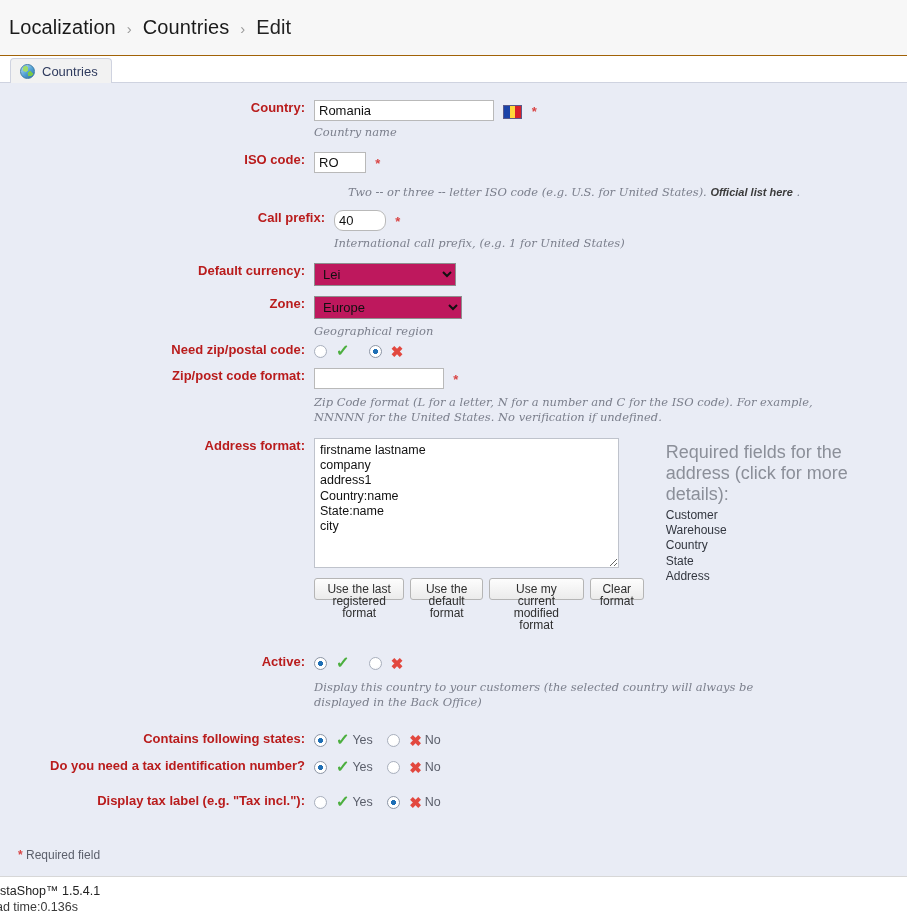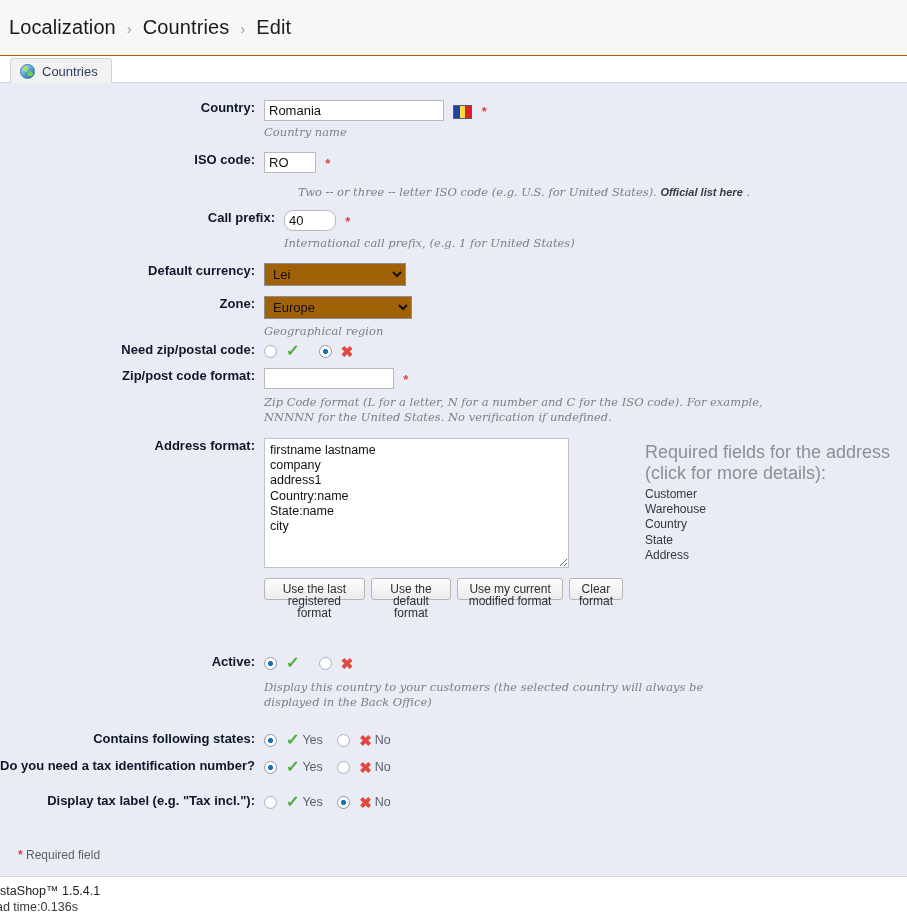--- a/index.html
+++ b/index.html
@@ -97,27 +97,27 @@
     height: 793px;
     box-sizing: border-box;
   }
 
   .row {
     display: flex;
     align-items: flex-start;
     position: absolute;
   }
   .lbl {
-    width: 264px;
+    width: 314px;
     text-align: right;
     padding-right: 9px;
     box-sizing: border-box;
     font-size: 13px;
     font-weight: bold;
-    color: #0f172a;
+    color: #b91c1c;
     line-height: 15px;
   }
   .field { flex: 1; }
 
   .hint {
     font-family: "DejaVu Serif", serif;
     font-style: italic;
     font-size: 11.5px;
     color: #7b7f8c;
     line-height: 15px;
@@ -161,21 +161,21 @@
     vertical-align: middle;
     margin-left: 6px;
   }
 
   select.sel {
     font-family: "Liberation Sans", sans-serif;
     font-size: 13px;
     color: #111;
     height: 23px;
     border: 1px solid #8e8e8e;
-    background: #a16207;
+    background: #be185d;
     padding: 1px 2px 1px 4px;
     box-sizing: border-box;
   }
 
   .radio {
     -webkit-appearance: none;
     appearance: none;
     width: 13px; height: 13px;
     border-radius: 50%;
     border: 1px solid #a9b0bd;

